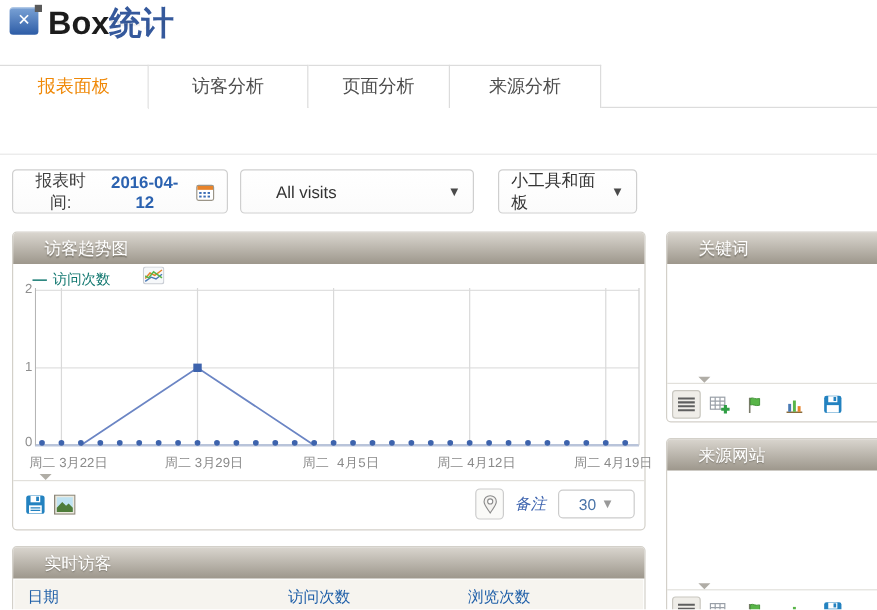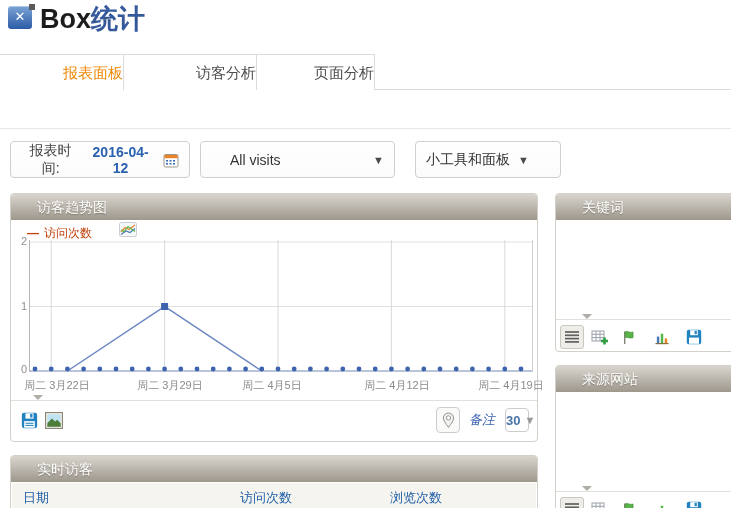--- a/index.html
+++ b/index.html
@@ -16,71 +16,71 @@
   .logo-text { position:absolute; left:32px; top:-3px; font-size:27px; font-weight:bold; letter-spacing:0; white-space:nowrap; }
   .logo-text .t-box { color:#1c1c1c; }
   .logo-text .t-stats { color:#35599c; }
   .logo-reflection { position:absolute; left:32px; top:26px; height:13px; overflow:hidden; font-size:27px;
     font-weight:bold; white-space:nowrap; transform:scaleY(-1); transform-origin:top; opacity:.16;
     -webkit-mask-image:linear-gradient(to top, rgba(0,0,0,.8), transparent 70%);
     mask-image:linear-gradient(to top, rgba(0,0,0,.8), transparent 70%); }
 
   
   .tabbar { position:absolute; top:54px; left:0; width:731px; height:36px; border-bottom:1px solid #dcdcdc; }
-  .tab { position:absolute; top:0; height:36px; line-height:35px; text-align:right; font-size:15px;
+  .tab { position:absolute; top:0; height:36px; line-height:35px; text-align:center; font-size:15px;
     color:#4d4d4d; background:#fff; border-top:1px solid #dcdcdc; border-right:1px solid #dcdcdc; cursor:pointer; }
   .tab.active { color:#ef8807; height:37px; border-bottom:1px solid #fff; }
   .tab1 { left:0; width:124px; }
   .tab2 { left:124px; width:133px; }
   .tab3 { left:257px; width:118px; }
   .tab4 { left:375px; width:126px; }
   .subheader-line { position:absolute; top:128px; left:0; width:731px; border-bottom:1px solid #e8e8e8; }
 
   
   .filter-box { position:absolute; top:141px; height:37px; border:1px solid #cfcfcf; border-radius:4px;
     background:linear-gradient(#ffffff,#fbfbfb); display:flex; align-items:center; font-size:14px; padding:0 10px; cursor:pointer; }
   .fb-date { left:10px; width:180px;text-align:center; }
   .fb-date .lbl { color:#3f3f3f; }
   .fb-date .date { color:#2b62b0; font-weight:bold; margin-left:5px; }
   .fb-date .cal { margin-left:7px; display:inline-flex; }
   .fb-segment { left:200px; width:195px; color:#333;padding-left:29px; }
-  .fb-widgets { left:415px; width:146px; color:#333; }
+  .fb-widgets { left:415px; width:116px; color:#333; }
   .caret { color:#4a4a4a; font-size:11px; margin-left:auto; }
   .caret.near { margin-left:8px; }
 
   
   .widget { position:absolute; background:#fff; border:1px solid #d3d0c9; border-radius:4px; }
   .widget-header { height:26px; line-height:26px; padding-left:26px; font-size:14px; color:#fff;
     text-shadow:0 1px 1px rgba(90,85,75,.55); background:linear-gradient(#d9d5ce,#9d978c);
     border-radius:3px 3px 0 0; cursor:move; }
   .wfooter-line { position:absolute; left:0; right:0; border-top:1px solid #e2e0db; }
   .expander { position:absolute; width:0; height:0; border-left:5px solid transparent;
     border-right:5px solid transparent; border-top:5px solid #b0ada6; cursor:pointer; }
 
   
   #w-trend { left:10px; top:193px; width:528px; height:249px; }
-  .legend { position:absolute; top:31px; left:16px; font-size:12px; color:#c2410c; }
+  .legend { position:absolute; top:31px; left:16px; font-size:12px; color:#0f766e; }
   .legend .dash { font-weight:bold; margin-right:5px; }
   .legend-icon { position:absolute; top:28px; left:108px; cursor:pointer; }
   .ylab { position:absolute; left:2px; width:14px; text-align:right; font-size:11px; color:#8f8f8f; }
   .ylab.y2 { top:41px; } .ylab.y1 { top:106px; } .ylab.y0 { top:169px; }
   .chart-plot { position:absolute; left:18px; top:44px; width:506px; height:140px; }
   .xlabels { position:absolute; left:18px; top:184px; width:506px; height:14px; font-size:11px; color:#8a8a8a; }
   .xlab { position:absolute; top:0; transform:translateX(-50%); white-space:nowrap; }
-  .xlab.x1 { left:28px; } .xlab.x2 { left:141px; } .xlab.x3 { left:243px; } .xlab.x4 { left:368px; } .xlab.x5 { left:482px; }
+  .xlab.x1 { left:28px; } .xlab.x2 { left:141px; } .xlab.x3 { left:255px;font-family:Liberation Mono, monospace; } .xlab.x4 { left:368px; } .xlab.x5 { left:482px; }
   #w-trend .wfooter-line { top:206px; }
   #w-trend .expander { top:201px; left:22px; }
   .trend-footer { position:absolute; top:211px; left:10px; right:8px; height:30px; display:flex; align-items:center; }
   .icon-btn { display:inline-flex; align-items:center; justify-content:center; cursor:pointer; margin-right:7px; }
   .pin-btn { margin-left:auto; width:24px; height:26px; border:1px solid #ccc; border-radius:4px;
     background:#fafaf8; display:flex; align-items:center; justify-content:center; cursor:pointer; }
   .anno-label { font-style:italic; font-family:"Liberation Serif","DejaVu Serif",serif;
     color:#3e64af; font-size:13px; margin:0 10px 0 9px; cursor:pointer; }
-  .rowlimit { width:24px; height:24px; border:1px solid #ccc; border-radius:4px; background:#fff;
-    display:flex; align-items:center; justify-content:space-between; font-size:13px; color:#4a74a8; cursor:pointer;font-weight:bold; }
+  .rowlimit { width:64px; height:24px; border:1px solid #ccc; border-radius:4px; background:#fff;
+    display:flex; align-items:center; justify-content:center; font-size:13px; color:#4a74a8; cursor:pointer; }
   .rowlimit .caret { margin-left:4px; color:#999; }
 
   
   #w-realtime { left:10px; top:455px; width:528px; height:80px; }
   .rt-headrow { position:absolute; top:27px; left:1px; right:1px; height:28px; background:#f6f4ef;
     font-size:13px; color:#1f5fa8; }
   .rt-headrow span { position:absolute; top:6px; }
   .rt-col1 { left:11px; } .rt-col2 { left:228px; } .rt-col3 { left:378px; }
 
   
@@ -108,20 +108,21 @@
       <div class="logo-notch"></div>
     </div>
     <div class="logo-text"><span class="t-box">Box</span><span class="t-stats">统计</span></div>
     <div class="logo-reflection"><span class="t-box">Box</span><span class="t-stats">统计</span></div>
   </div>
 
   <div class="tabbar">
     <div class="tab tab1 active">报表面板</div>
     <div class="tab tab3">页面分析</div>
     <div class="tab tab2">访客分析</div>
+    <div class="tab tab4">来源分析</div>
   </div>
   <div class="subheader-line"></div>
 
   <div class="filter-box fb-date">
     <span class="lbl">报表时间:</span>
     <span class="date">2016-04-12</span>
     <span class="cal">
       <svg width="16" height="16" viewBox="0 0 16 16">
         <rect x="1" y="2.5" width="14" height="12.5" rx="1.5" fill="#fff" stroke="#9b9588"></rect>
         <rect x="1.5" y="3" width="13" height="3.2" fill="#e8832a"></rect>

